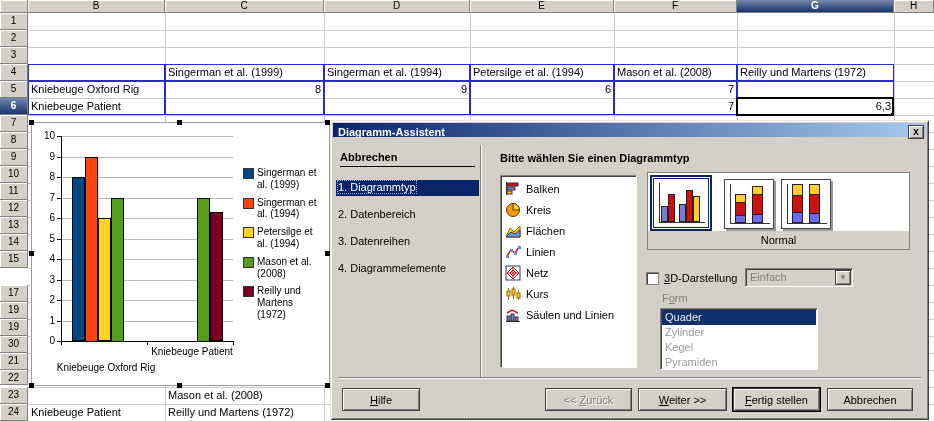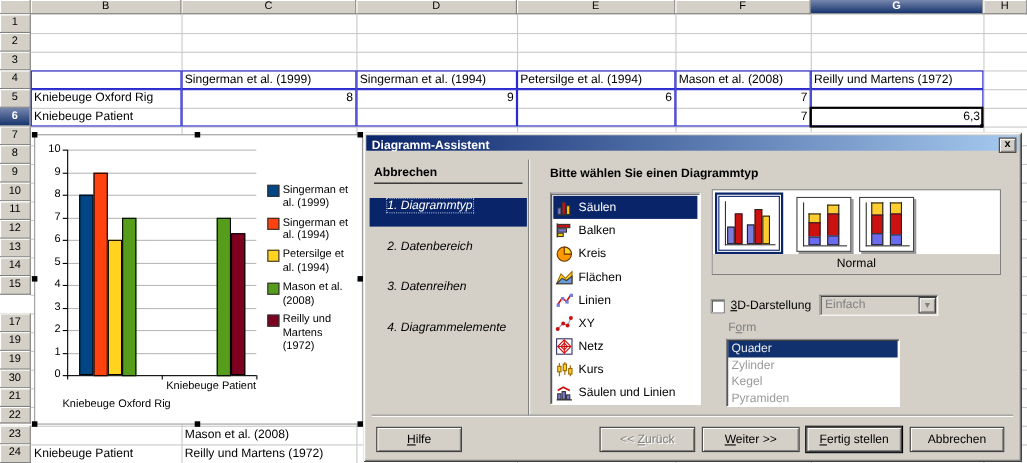--- a/index.html
+++ b/index.html
@@ -44,21 +44,21 @@
   .titlebar{position:absolute;left:3px;top:3px;right:3px;height:14px;
             background:linear-gradient(90deg,#0a246a,#a6caf0);color:#fff;font-weight:bold;
             line-height:18px;padding-left:5px;}
   .closebtn{position:absolute;right:2px;top:2px;width:16px;height:14px;background:#d4d0c8;
             border:1px solid #404040;box-shadow:inset 1px 1px 0 #fff,inset -1px -1px 0 #808080;
             font-size:10px;font-weight:bold;color:#000;line-height:12px;text-align:center;padding:0;
             font-family:"Liberation Sans",sans-serif;}
   .steps-h{position:absolute;left:10px;top:31px;width:135px;font-weight:bold;
            border-bottom:1px solid #000;padding-bottom:3px;}
   #steps{position:absolute;left:6px;top:60px;width:143px;}
-  .step{height:26px;line-height:15px;padding-left:16px;margin-bottom:11px;font-style:italic;}
+  .step{height:16px;line-height:15px;padding-left:2px;margin-bottom:11px;}
   .step.sel{background:#0a246a;color:#fff;}
   .step.sel span{outline:1px dotted #9ab0d8;}
   .vsep{position:absolute;left:150px;top:25px;height:233px;width:0;
         border-left:1px solid #808080;border-right:1px solid #fff;}
   .main-h{position:absolute;left:170px;top:32px;font-weight:bold;}
   .sunken{border:1px solid #808080;border-right-color:#fff;border-bottom-color:#fff;
           box-shadow:inset 1px 1px 0 #404040;}
   #typelist{position:absolute;left:170px;top:55px;width:137px;height:193px;background:#fff;padding:2px;}
   .titem{height:21px;display:flex;align-items:center;gap:5px;padding-left:2px;white-space:nowrap;}
   .titem .ticon{width:16px;height:16px;flex:none;display:inline-block;}
@@ -290,29 +290,20 @@
     <div class="steps-h">Abbrechen</div>
     <div id="steps">
         <div class="step sel"><span>1. Diagrammtyp</span></div>
         <div class="step"><span>2. Datenbereich</span></div>
         <div class="step"><span>3. Datenreihen</span></div>
         <div class="step"><span>4. Diagrammelemente</span></div>
       </div>
     <div class="vsep"></div>
     <div class="main-h">Bitte wählen Sie einen Diagrammtyp</div>
     <div id="typelist" class="sunken">
-        <div class="titem sel">
-          <span class="ticon"><svg width="16" height="16" viewBox="0 0 16 16">
-              <rect x="2" y="8" width="3" height="6" fill="#7b7bd9" stroke="#333"></rect>
-              <rect x="6" y="3" width="3" height="11" fill="#cc1010" stroke="#333"></rect>
-              <rect x="10" y="6" width="3" height="8" fill="#ffcc00" stroke="#333"></rect>
-              <line x1="1" y1="14.5" x2="15" y2="14.5" stroke="#333"></line>
-            </svg></span>
-          <span>Säulen</span>
-        </div>
         <div class="titem">
           <span class="ticon"><svg width="16" height="16" viewBox="0 0 16 16">
               <rect x="2" y="2" width="11" height="3" fill="#cc1010" stroke="#333"></rect>
               <rect x="2" y="6" width="8" height="3" fill="#7b7bd9" stroke="#333"></rect>
               <rect x="2" y="10" width="5" height="3" fill="#ffcc00" stroke="#333"></rect>
               <line x1="1.5" y1="1" x2="1.5" y2="14" stroke="#333"></line>
             </svg></span>
           <span>Balken</span>
         </div>
         <div class="titem">
@@ -331,30 +322,20 @@
         </div>
         <div class="titem">
           <span class="ticon"><svg width="16" height="16" viewBox="0 0 16 16">
               <polyline points="2,12 6,6 10,9 14,3" fill="none" stroke="#cc1010" stroke-width="1.5"></polyline>
               <rect x="1" y="11" width="3" height="3" fill="#7b7bd9"></rect>
               <rect x="5" y="5" width="3" height="3" fill="#7b7bd9"></rect>
               <rect x="9" y="8" width="3" height="3" fill="#7b7bd9"></rect>
               <rect x="13" y="2" width="3" height="3" fill="#7b7bd9"></rect>
             </svg></span>
           <span>Linien</span>
-        </div>
-        <div class="titem">
-          <span class="ticon"><svg width="16" height="16" viewBox="0 0 16 16">
-              <polyline points="2,13 7,8 11,10 14,3" fill="none" stroke="#999"></polyline>
-              <circle cx="2" cy="13" r="1.8" fill="#cc1010"></circle>
-              <circle cx="7" cy="8" r="1.8" fill="#cc1010"></circle>
-              <circle cx="11" cy="10" r="1.8" fill="#cc1010"></circle>
-              <circle cx="14" cy="3" r="1.8" fill="#cc1010"></circle>
-            </svg></span>
-          <span>XY</span>
         </div>
         <div class="titem">
           <span class="ticon"><svg width="16" height="16" viewBox="0 0 16 16">
               <rect x="1" y="1" width="14" height="14" fill="#fff" stroke="#336"></rect>
               <polygon points="8,2 14,8 8,14 2,8" fill="none" stroke="#cc1010"></polygon>
               <polygon points="8,5 11,8 8,11 5,8" fill="none" stroke="#cc1010"></polygon>
               <line x1="8" y1="2" x2="8" y2="14" stroke="#cc1010"></line>
               <line x1="2" y1="8" x2="14" y2="8" stroke="#cc1010"></line>
             </svg></span>
           <span>Netz</span>

